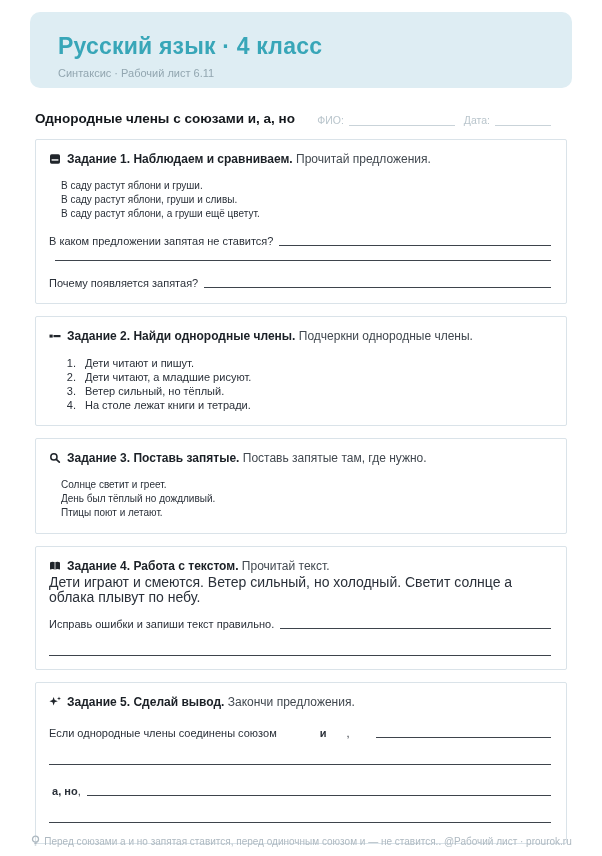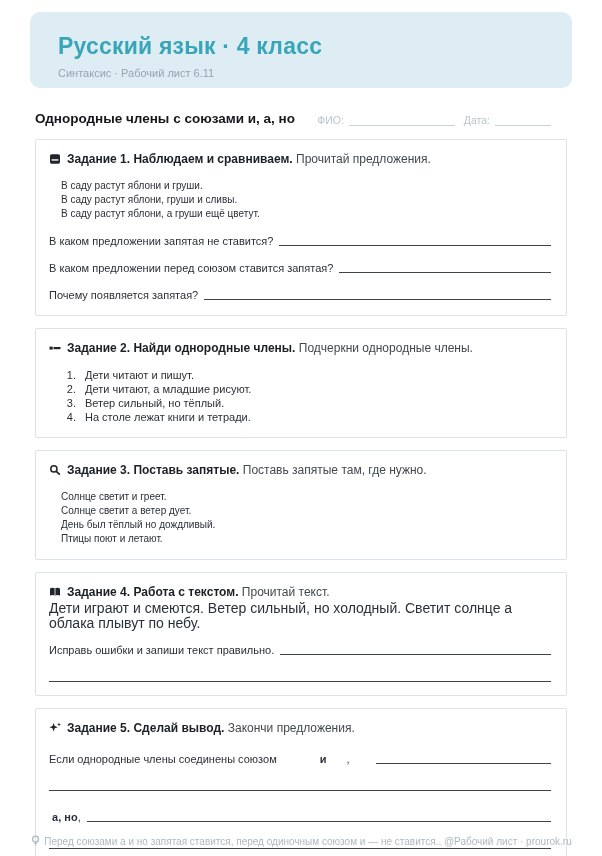--- a/index.html
+++ b/index.html
@@ -147,21 +147,20 @@
   <div class="sent-group">
     <div class="sent">В саду растут яблони и груши.</div>
     <div class="sent">В саду растут яблони, груши и сливы.</div>
     <div class="sent">В саду растут яблони, а груши ещё цветут.</div>
   </div>
   <div class="q-row">
     <span>В каком предложении запятая не ставится?</span>
     <span class="fill"></span>
   </div>
   <div class="q-row">
-    <span>В каком предложении перед союзом ставится запятая?</span>
     <span class="fill"></span>
   </div>
   <div class="q-row">
     <span>Почему появляется запятая?</span>
     <span class="fill"></span>
   </div>
 </div>
 
 <div class="task-box">
   <div class="task-head">
@@ -186,21 +185,20 @@
     <span class="icon">
       <svg viewBox="0 0 12 12">
           <circle cx="4.9" cy="4.9" r="3.1" fill="none" stroke="#20252b" stroke-width="1.5"></circle>
           <line x1="7.3" y1="7.3" x2="10.3" y2="10.1" stroke="#20252b" stroke-width="1.7" stroke-linecap="round"></line>
         </svg>
     </span><span class="task-title">Задание 3. Поставь запятые.</span>
     <span class="task-instr">Поставь запятые там, где нужно.</span>
   </div>
   <div class="sent-group">
     <div class="sent">Солнце светит и греет.</div>
-    <div class="sent">Солнце светит а ветер дует.</div>
     <div class="sent">День был тёплый но дождливый.</div>
     <div class="sent">Птицы поют и летают.</div>
   </div>
 </div>
 
 <div class="task-box">
   <div class="task-head">
     <span class="icon">
       <svg viewBox="0 0 12 12">
           <path d="M1 2.4 C2.8 1.5 4.6 1.5 6 2.5 C7.4 1.5 9.2 1.5 11 2.4 V9.4 C9.2 8.7 7.4 8.7 6 9.6 C4.6 8.7 2.8 8.7 1 9.4 Z" fill="#20252b"></path>

